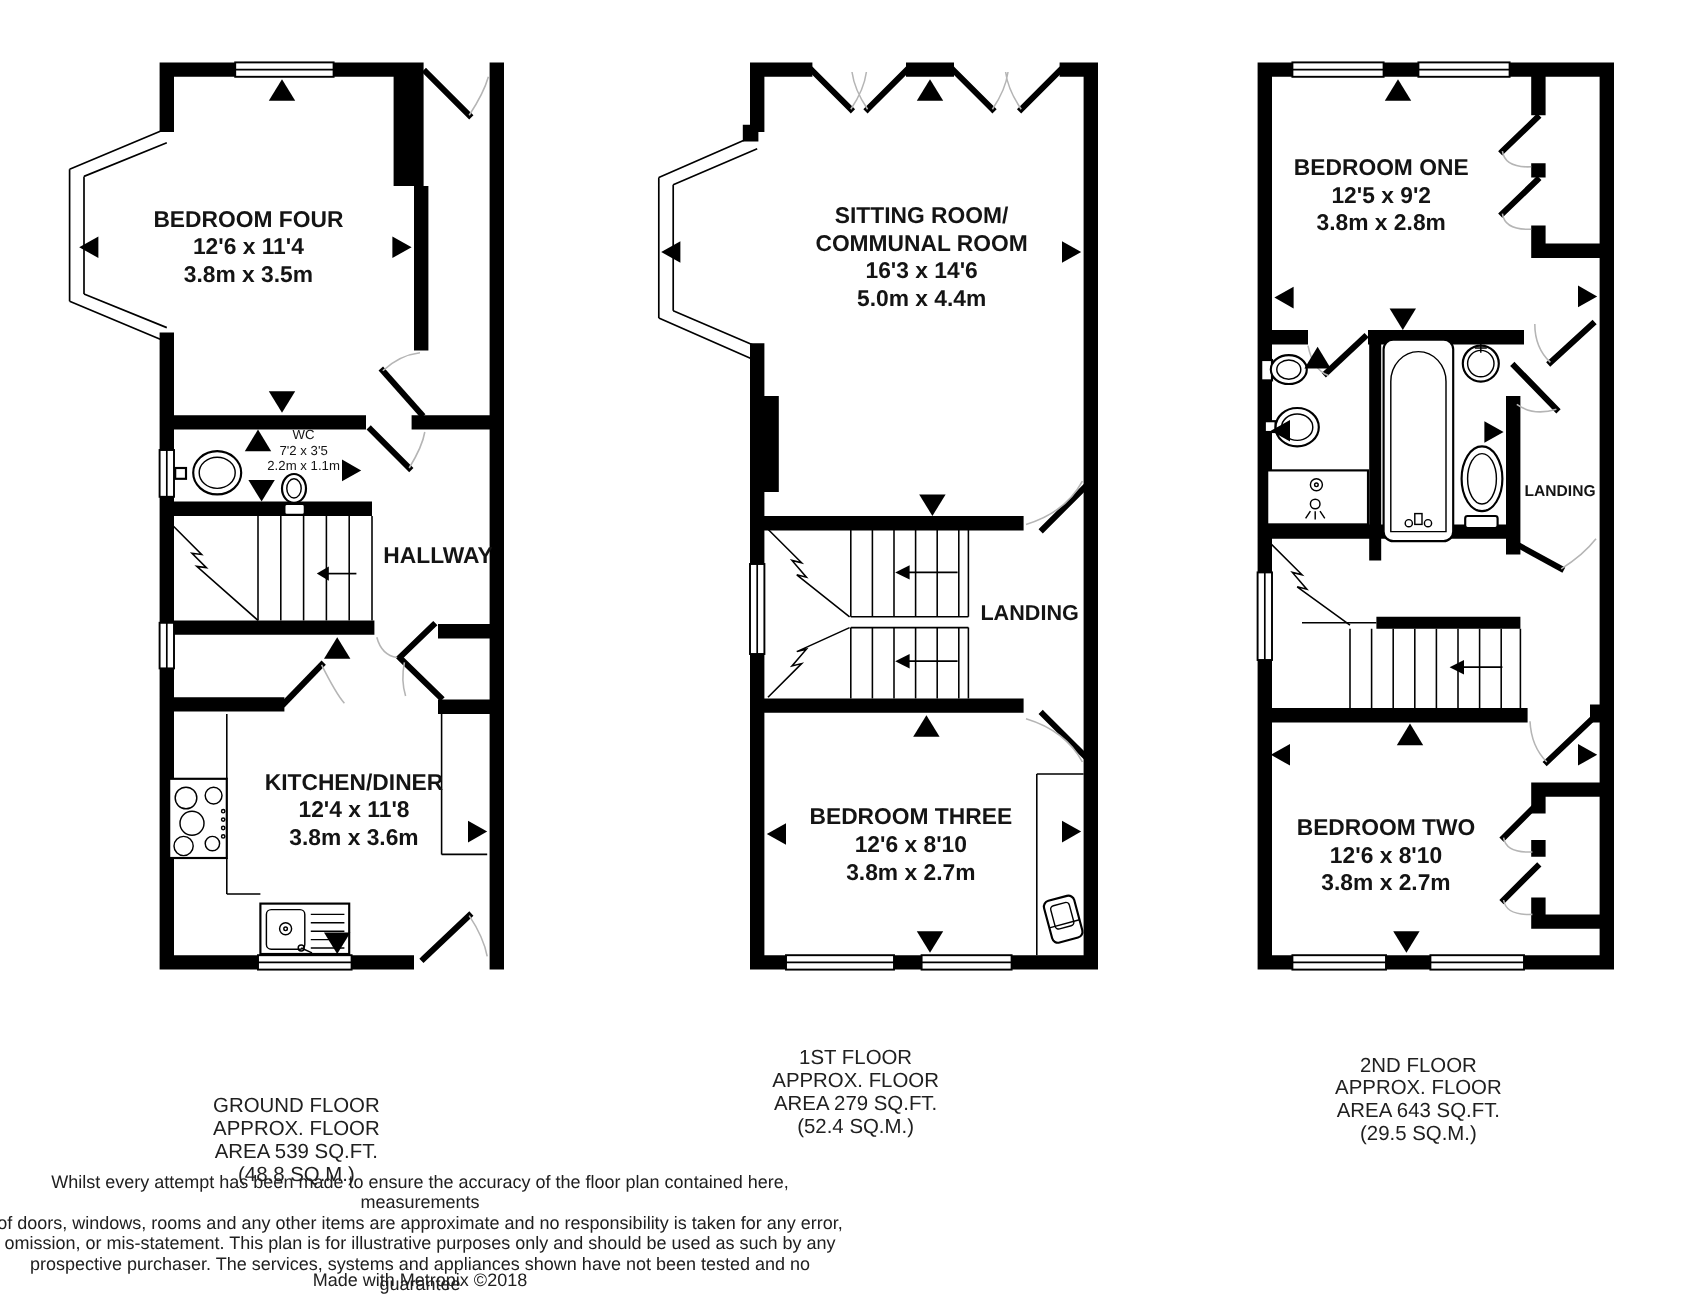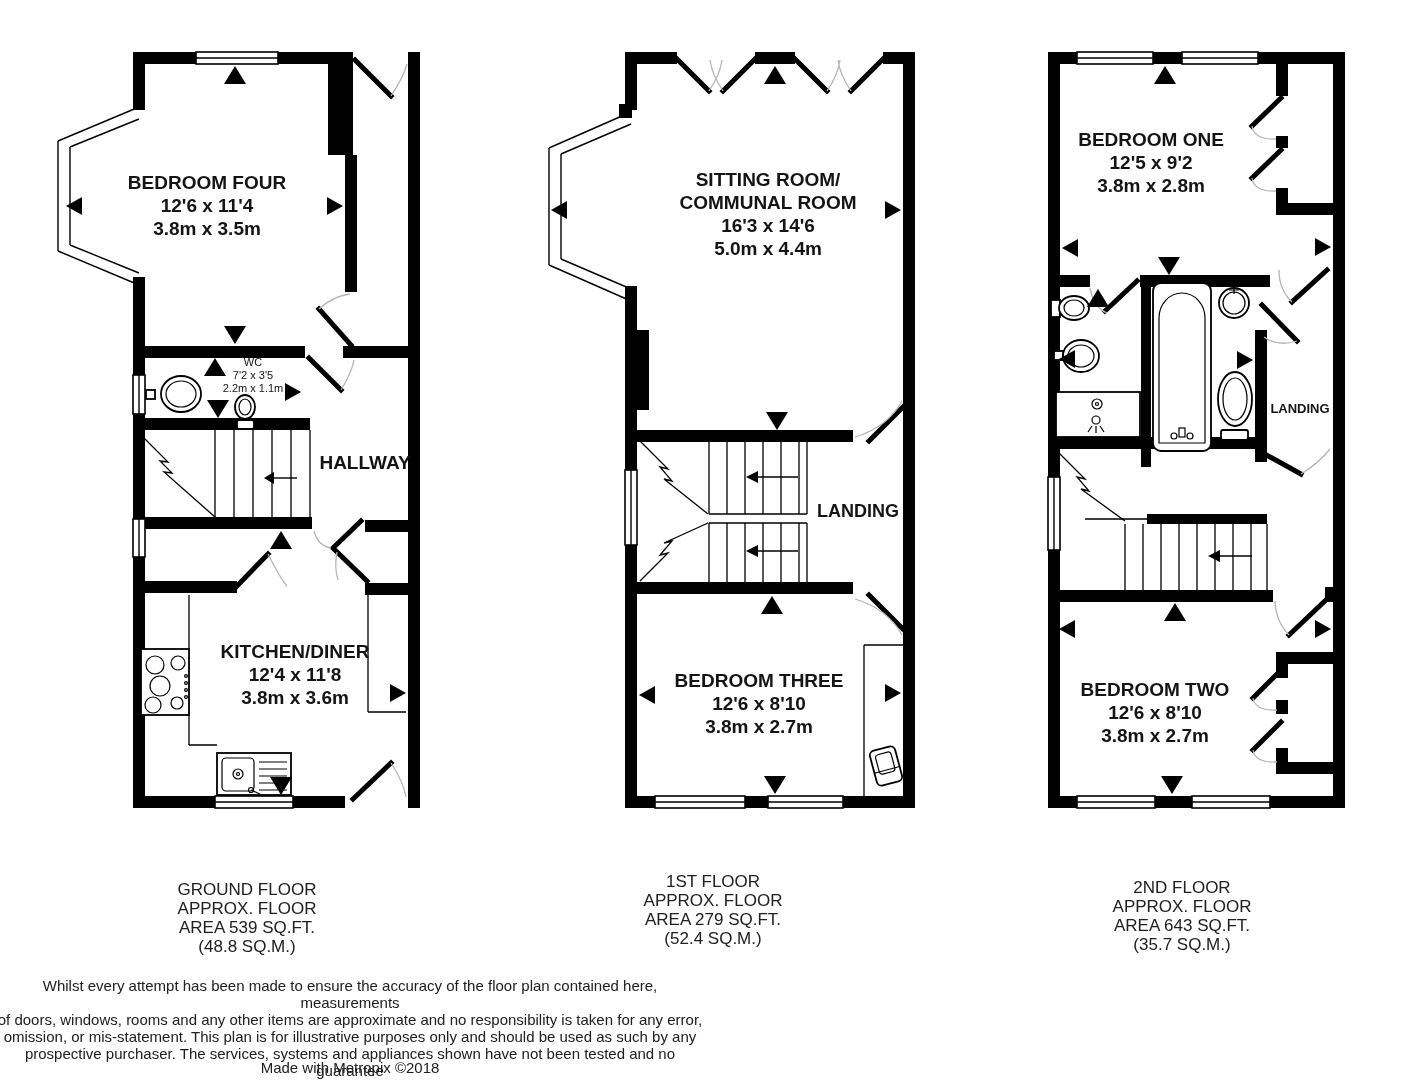--- a/index.html
+++ b/index.html
@@ -334,37 +334,37 @@
       <text class="rm" x="1151" y="169">12'5 x 9'2</text>
       <text class="rm" x="1151" y="192">3.8m x 2.8m</text>
       <text class="ld2" x="1300" y="413">LANDING</text>
       <text class="rm" x="1155" y="696">BEDROOM TWO</text>
       <text class="rm" x="1155" y="719">12'6 x 8'10</text>
       <text class="rm" x="1155" y="742">3.8m x 2.7m</text>
     </g>
   </g>
 </svg>
 
-<div class="cap" style="left:97px;top:880px">
+<div class="cap" style="left:97px;top:912px">
   <div>GROUND FLOOR</div>
   <div>APPROX. FLOOR</div>
   <div>AREA 539 SQ.FT.</div>
   <div>(48.8 SQ.M.)</div>
 </div>
 <div class="cap" style="left:563px;top:872px">
   <div>1ST FLOOR</div>
   <div>APPROX. FLOOR</div>
   <div>AREA 279 SQ.FT.</div>
   <div>(52.4 SQ.M.)</div>
 </div>
 <div class="cap" style="left:1032px;top:878px">
   <div>2ND FLOOR</div>
   <div>APPROX. FLOOR</div>
   <div>AREA 643 SQ.FT.</div>
-  <div>(35.7 SQ.M.)</div>
+  <div>(29.5 SQ.M.)</div>
 </div>
 <div class="disc">
   <div>Whilst every attempt has been made to ensure the accuracy of the floor plan contained here, measurements</div>
   <div>of doors, windows, rooms and any other items are approximate and no responsibility is taken for any error,</div>
   <div>omission, or mis-statement. This plan is for illustrative purposes only and should be used as such by any</div>
   <div>prospective purchaser. The services, systems and appliances shown have not been tested and no guarantee</div>
   <div>as to their operability or efficiency can be given</div>
 </div>
 <div class="credit">Made with Metropix ©2018</div>
 </div>

